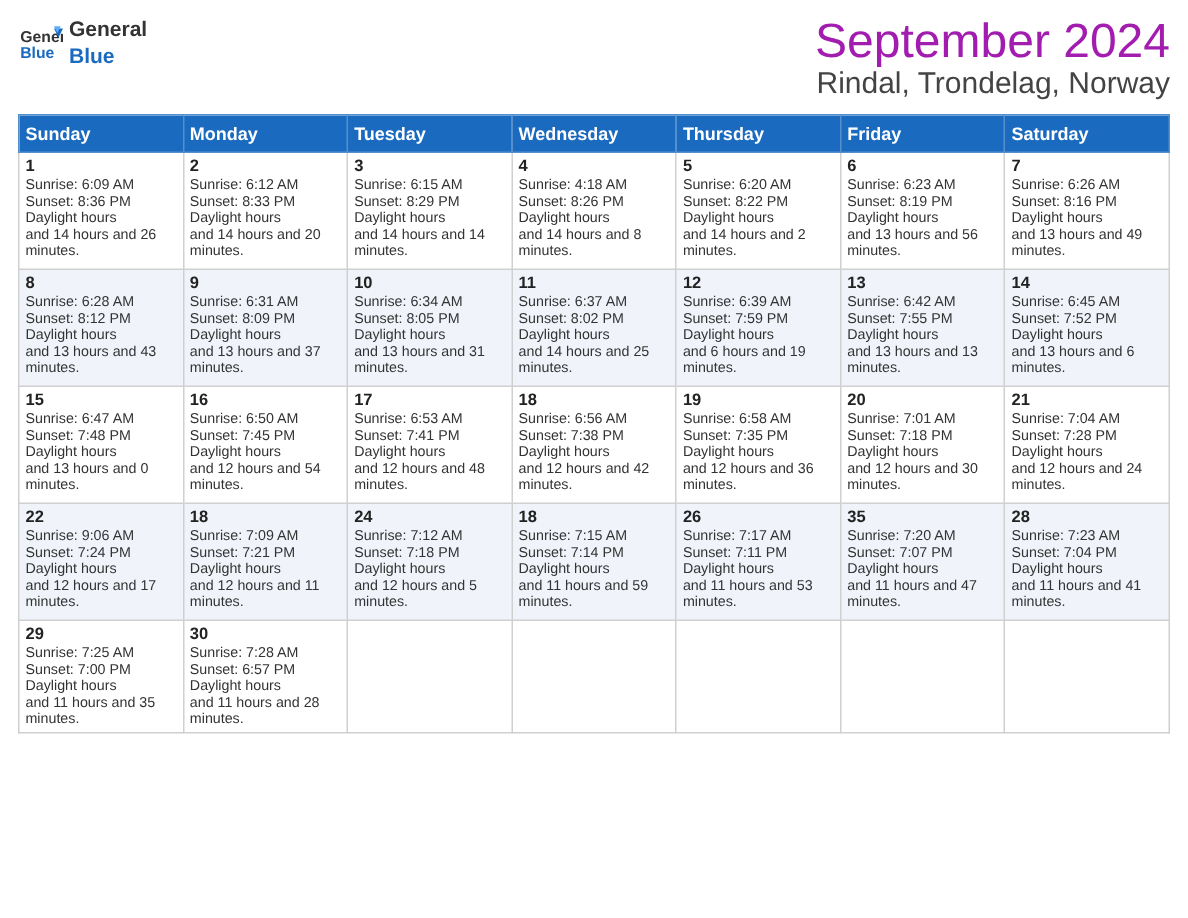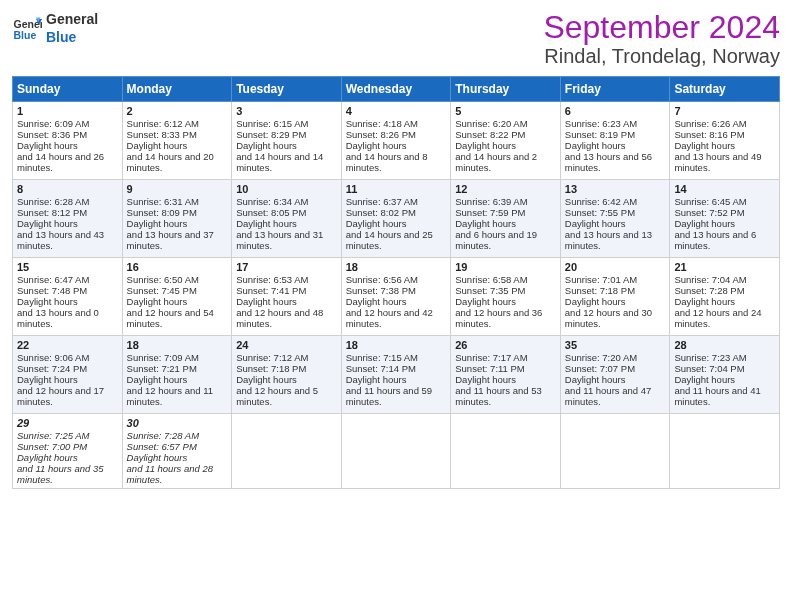--- a/index.html
+++ b/index.html
@@ -61,21 +61,20 @@
       border: 1px solid #d0d0d0;
       vertical-align: top;
       padding: 3px 4px;
       font-size: 9.5px;
       color: #333;
       height: 78px;
       background: #fff;
     }
     .calendar tr:last-child td {
       height: 60px;
-      font-style: italic;
     }
     .day-num {
       font-size: 11px;
       font-weight: bold;
       color: #222;
       display: block;
       margin-bottom: 1px;
     }
     .empty {
       background: #f5f5f5;

